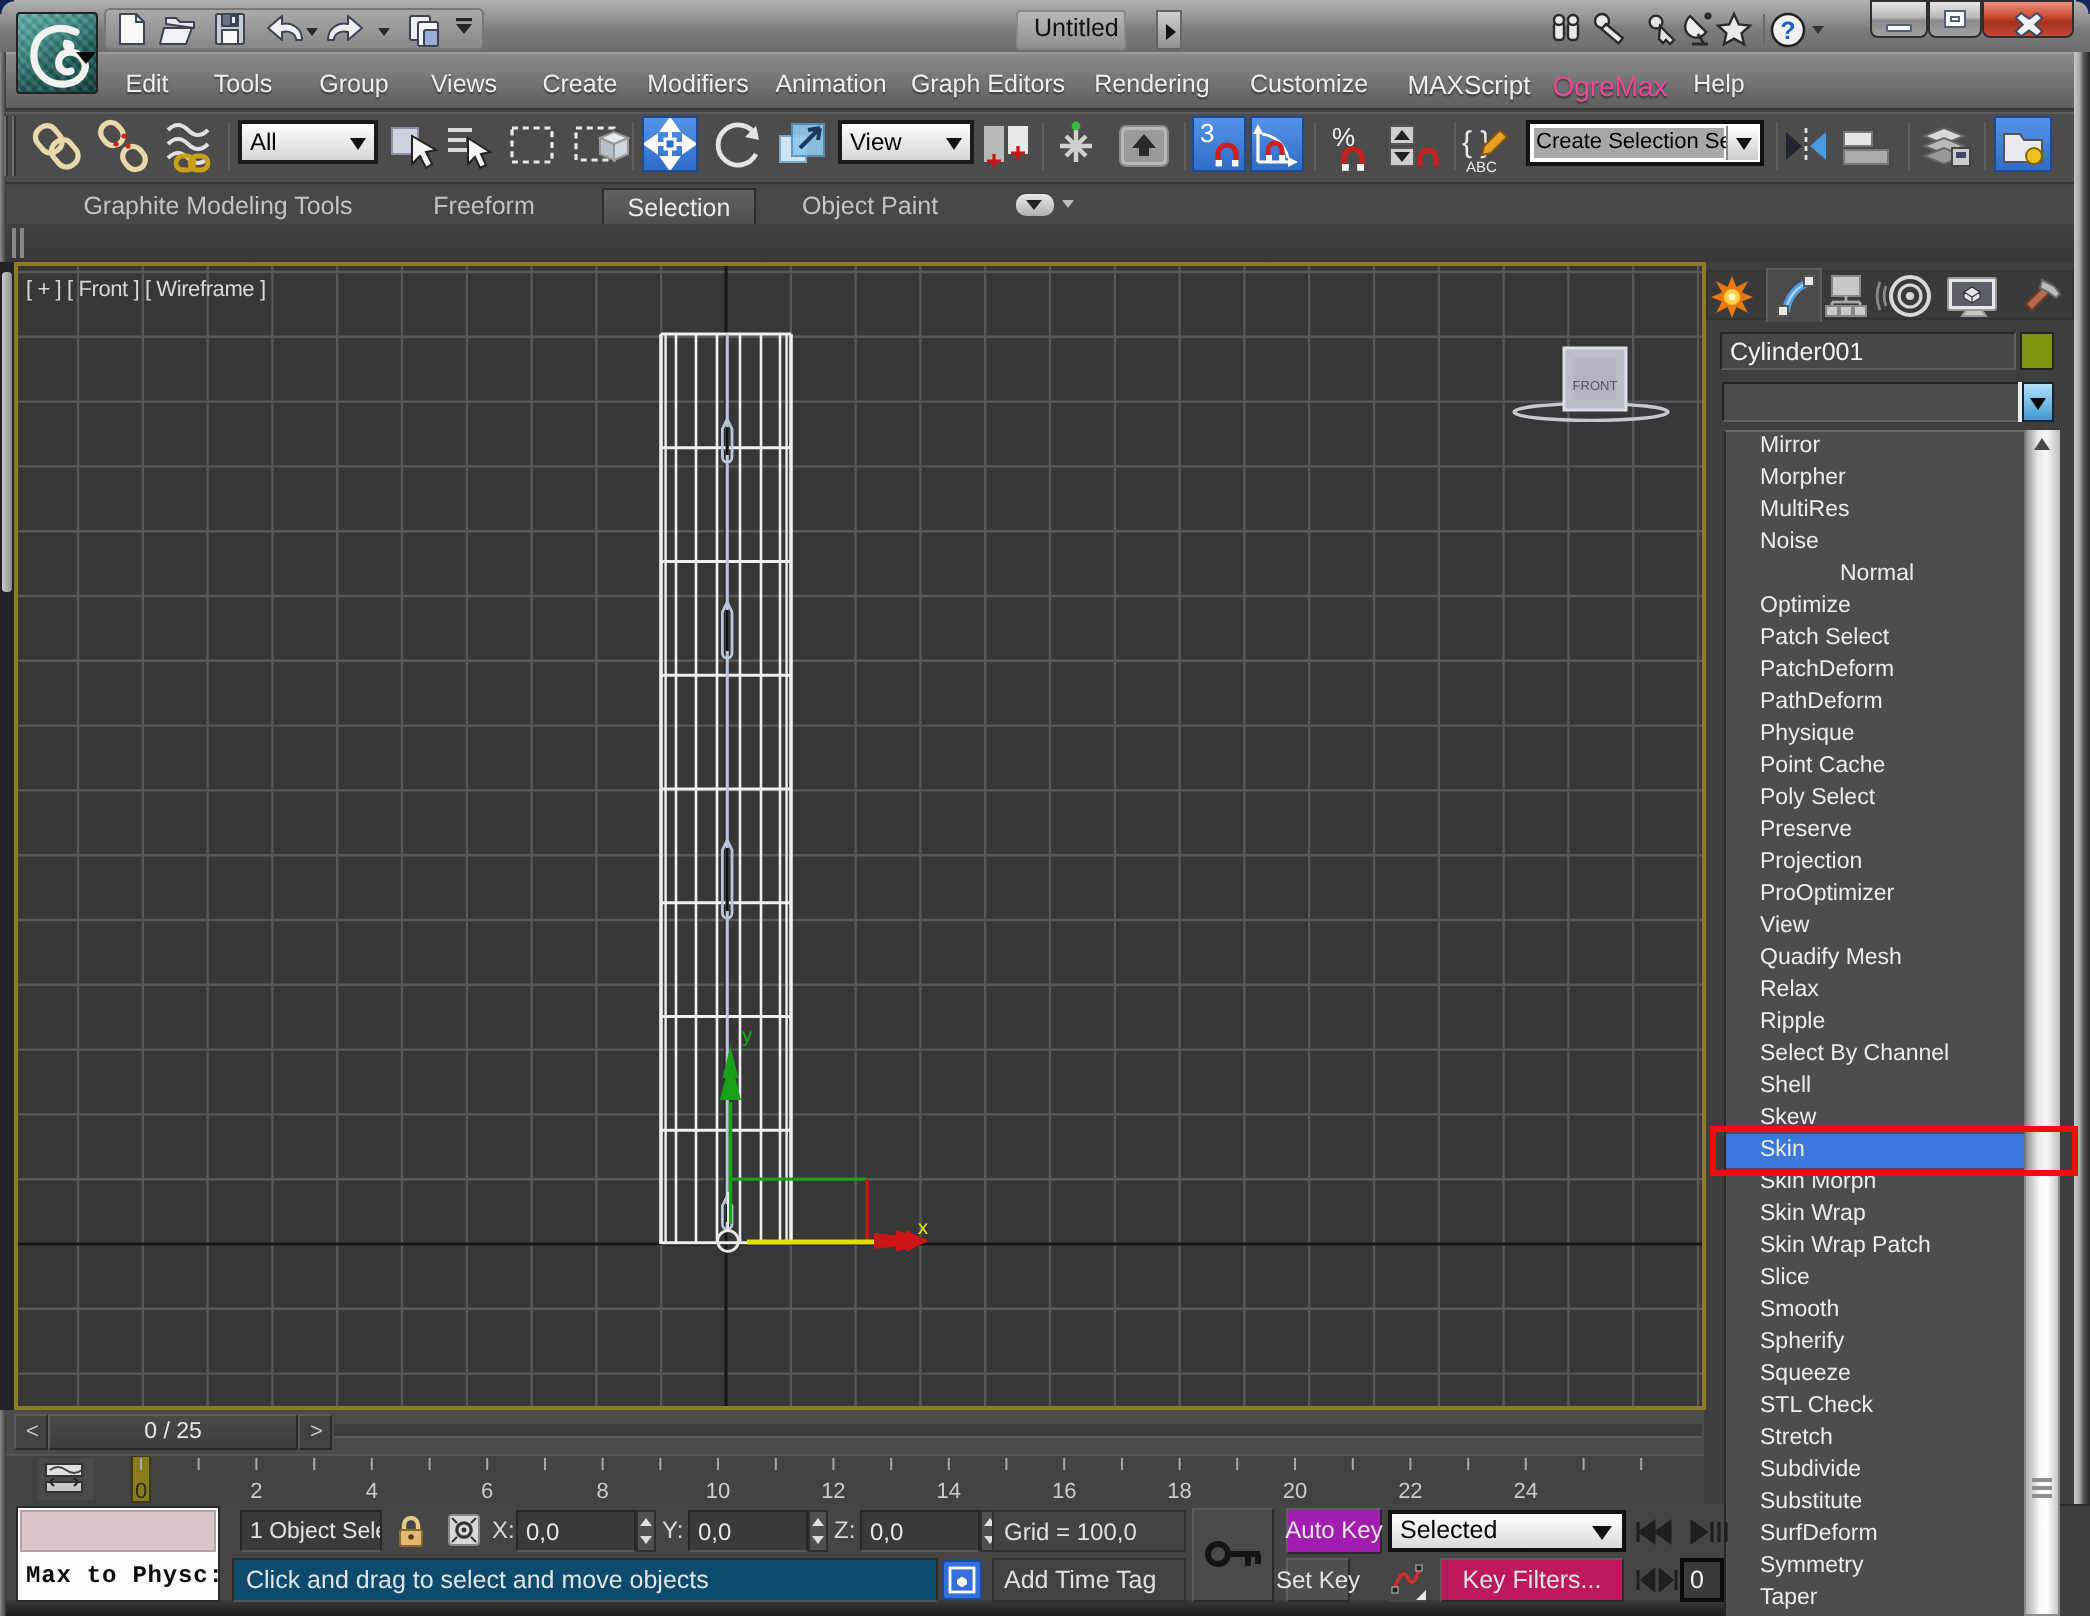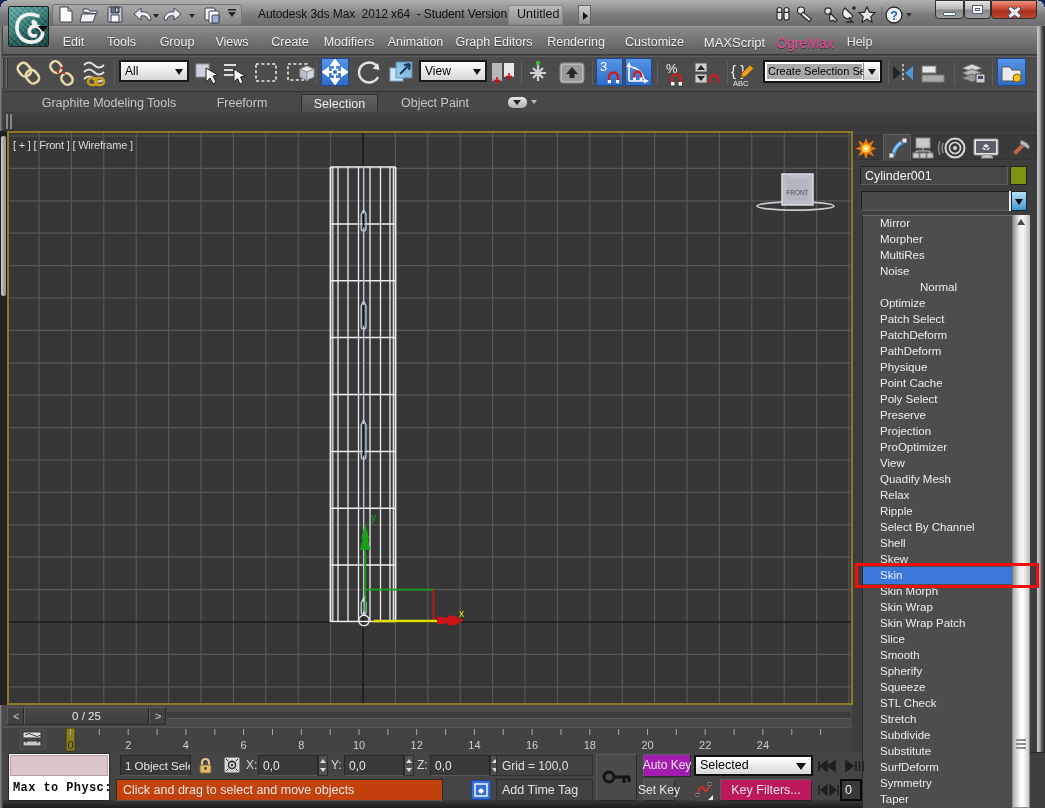--- a/index.html
+++ b/index.html
@@ -38,21 +38,20 @@
         <rect x="157" y="7" width="10" height="12" rx="1" fill="#f8f8fa"></rect>
         <rect x="160" y="11" width="7" height="8" rx="1" fill="#9ab0d8"></rect>
 </g>
 <g fill="#262626">
         <path d="M101 10 l6 0 -3 4 z"></path>
         <path d="M137 10 l6 0 -3 4 z"></path>
         <path d="M176 8 l8 0 -4 5 z"></path>
         <path d="M176 5 h8 v1.6 h-8 z"></path>
       </g>
 </svg>
-<div class="txt" style="left:258px;top:7px;font-size:12px;color:#101010;letter-spacing:-0.1px;">Autodesk 3ds Max&nbsp; 2012 x64&nbsp; - Student Version</div>
 <div style="position:absolute;left:508px;top:5px;width:55px;height:20px;background:linear-gradient(180deg,#b8b8b8,#8f8f8f);border-radius:2px;border:1px solid #888;"></div>
 <div class="txt" style="left:517px;top:7px;font-size:12.5px;color:#111;">Untitled</div>
 <div style="position:absolute;left:578px;top:5px;width:13px;height:20px;background:linear-gradient(180deg,#d0d0d0,#909090);border:1px solid #666;">
       <div style="position:absolute;left:4px;top:6px;width:0;height:0;border-left:5px solid #111;border-top:4px solid transparent;border-bottom:4px solid transparent;"></div>
     </div>
 <svg class="abs" style="left:770px;top:4px;" width="145" height="24" viewBox="0 0 145 24">
 <g stroke="#2a2a2a" stroke-width="1.2" fill="#e8e8e8">
 <rect x="7" y="7" width="5" height="9" rx="2"></rect>
         <rect x="14" y="7" width="5" height="9" rx="2"></rect>
         <circle cx="9.5" cy="6" r="2.5"></circle>
@@ -556,21 +555,21 @@
 <div style="position:absolute;left:430px;top:755px;width:60px;height:21px;background:#3a3a3a;border:1px solid #262626;border-bottom-color:#585858;">
       <div style="position:absolute;left:4px;top:3px;font-size:12px;color:#e8e8e8;">0,0</div>
     </div>
 <div style="position:absolute;left:490px;top:755px;width:10px;height:21px;background:#505050;border:1px solid #2e2e2e;">
       <div style="position:absolute;left:1px;top:3px;width:0;height:0;border-bottom:4px solid #ddd;border-left:3.5px solid transparent;border-right:3.5px solid transparent;"></div>
       <div style="position:absolute;left:1px;top:12px;width:0;height:0;border-top:4px solid #ddd;border-left:3.5px solid transparent;border-right:3.5px solid transparent;"></div>
     </div>
 <div style="position:absolute;left:496px;top:755px;width:97px;height:21px;background:#424242;border:1px solid #303030;">
       <div style="position:absolute;left:5px;top:3px;font-size:12px;color:#e0e0e0;">Grid = 100,0</div>
     </div>
-<div style="position:absolute;left:116px;top:779px;width:327px;height:22px;background:#c2410c;border:1px solid #2c2c2c;border-bottom-color:#555;">
+<div style="position:absolute;left:116px;top:779px;width:353px;height:22px;background:#0c4a6e;border:1px solid #2c2c2c;border-bottom-color:#555;">
       <div style="position:absolute;left:6px;top:3px;font-size:12.5px;color:#e4e4e4;">Click and drag to select and move objects</div>
     </div>
 <div style="position:absolute;left:471px;top:780px;width:20px;height:20px;background:#3470d8;border:1px solid #1c4a9c;border-radius:2px;"><svg width="18" height="18">
         <rect x="3" y="3" width="12" height="12" fill="none" stroke="#fff" stroke-width="1.4"></rect>
         <path d="M6.5 9 l2.5-1.8 2.5 1.8 -2.5 1.8z M6.5 9 v2 l2.5 1.8 v-2z M11.5 9 v2 l-2.5 1.8 v-2z" fill="#fff"></path>
       </svg></div>
 <div style="position:absolute;left:496px;top:779px;width:97px;height:22px;background:#424242;border:1px solid #303030;">
       <div style="position:absolute;left:5px;top:3px;font-size:12.5px;color:#e0e0e0;">Add Time Tag</div>
     </div>
 <div style="position:absolute;left:596px;top:754px;width:41px;height:47px;background:#4a4a4a;border:1px solid #5a5a5a;border-bottom-color:#2a2a2a;border-right-color:#2a2a2a;"><svg width="39" height="45">

